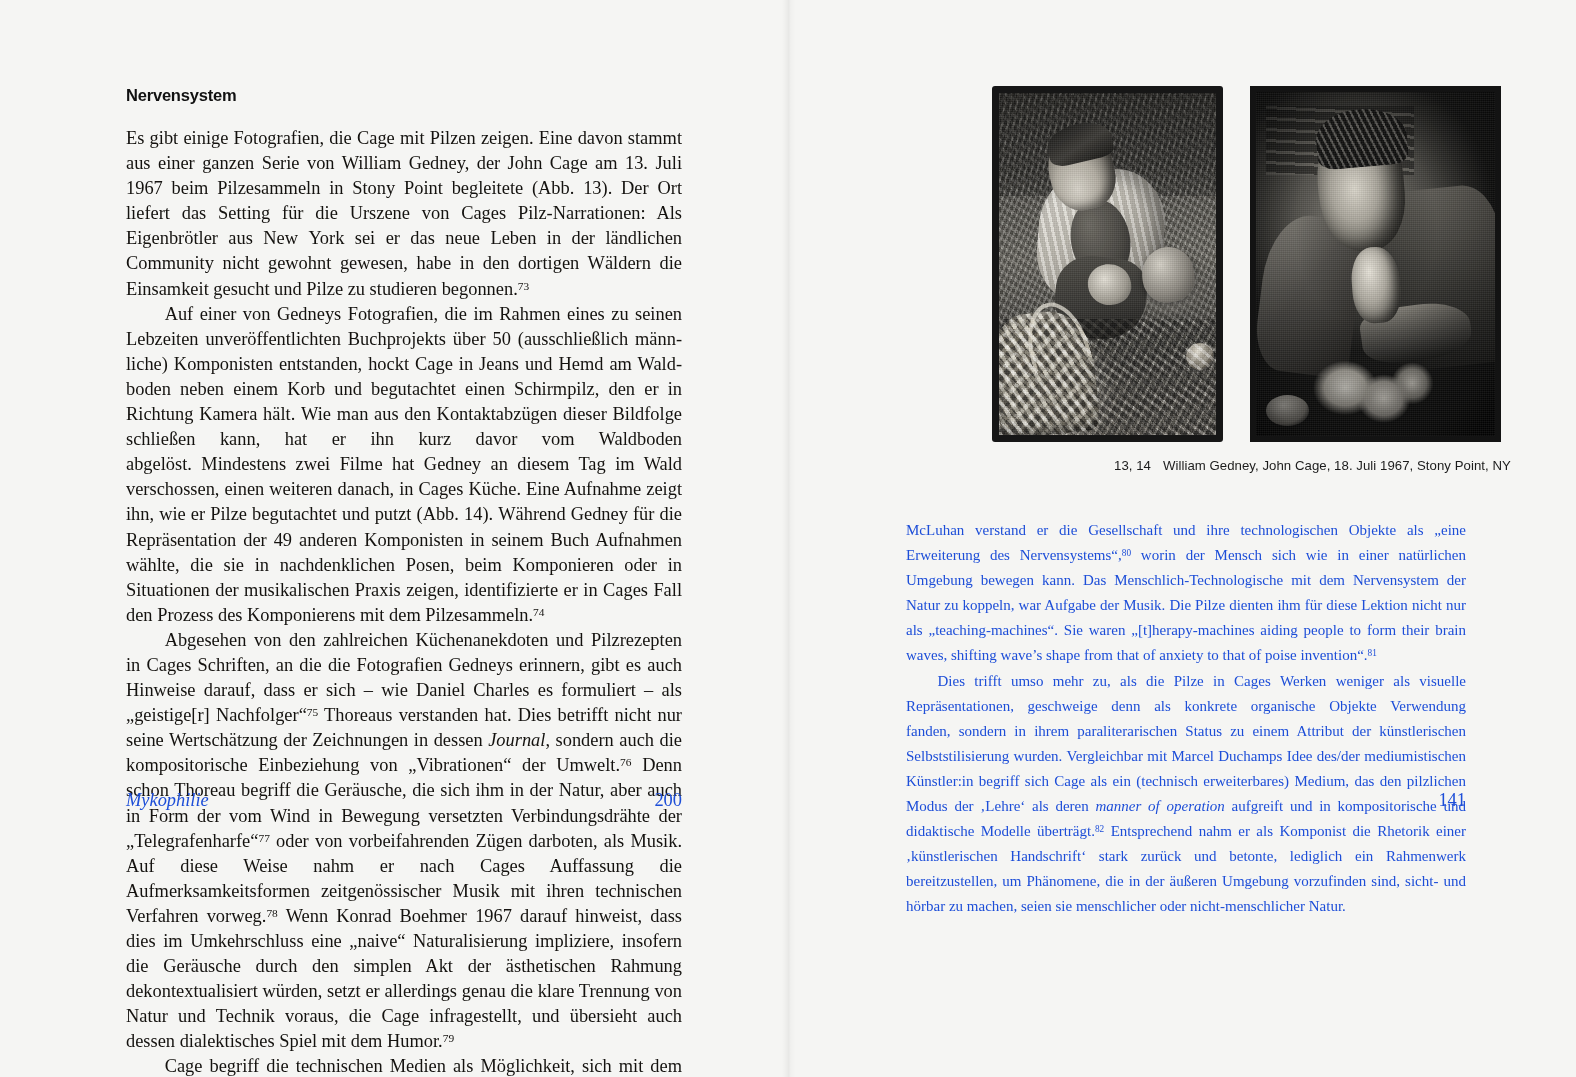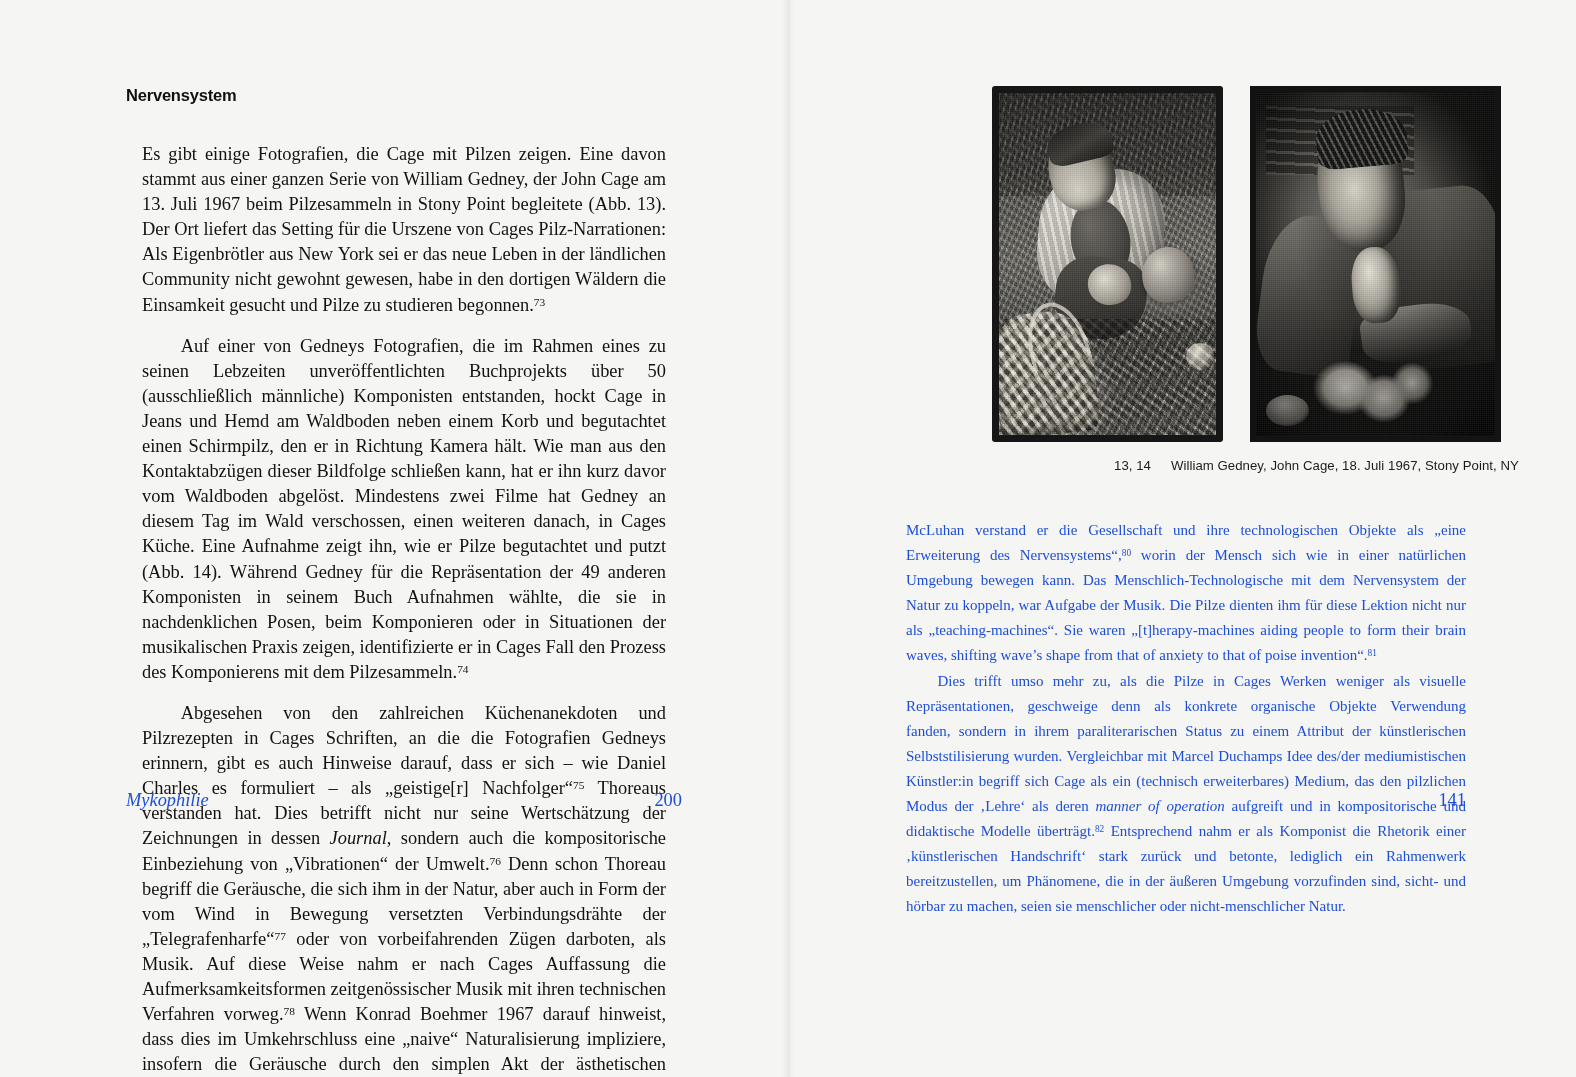--- a/index.html
+++ b/index.html
@@ -61,21 +61,21 @@
     top: 126px;
     width: 556px;
     font-size: 18.4px;
     line-height: 25.1px;
     color: #14120f;
     text-align: justify;
     text-justify: inter-word;
     hyphens: manual;
   }
   .l-body p {
-    margin: 16px;
+    margin: 0;
   }
   .l-body p + p {
     text-indent: 2.1em;
   }
 
   
   .figure-row {
     position: absolute;
     left: 204px;   
     top: 86px;
@@ -336,21 +336,21 @@
     position: absolute;
     left: 326px;  
     top: 458px;
     font-family: "Liberation Sans", sans-serif;
     font-size: 13.2px;
     color: #1c1c1c;
     letter-spacing: 0.05px;
     white-space: nowrap;
   }
   .figure-caption .fig-no {
-    margin-right: 20px;
+    margin-right: 12px;
   }
 
   .r-body {
     position: absolute;
     left: 118px;  
     top: 518px;
     width: 560px;
     font-size: 15px;
     line-height: 25.1px;
     color: #1d4ed8;

